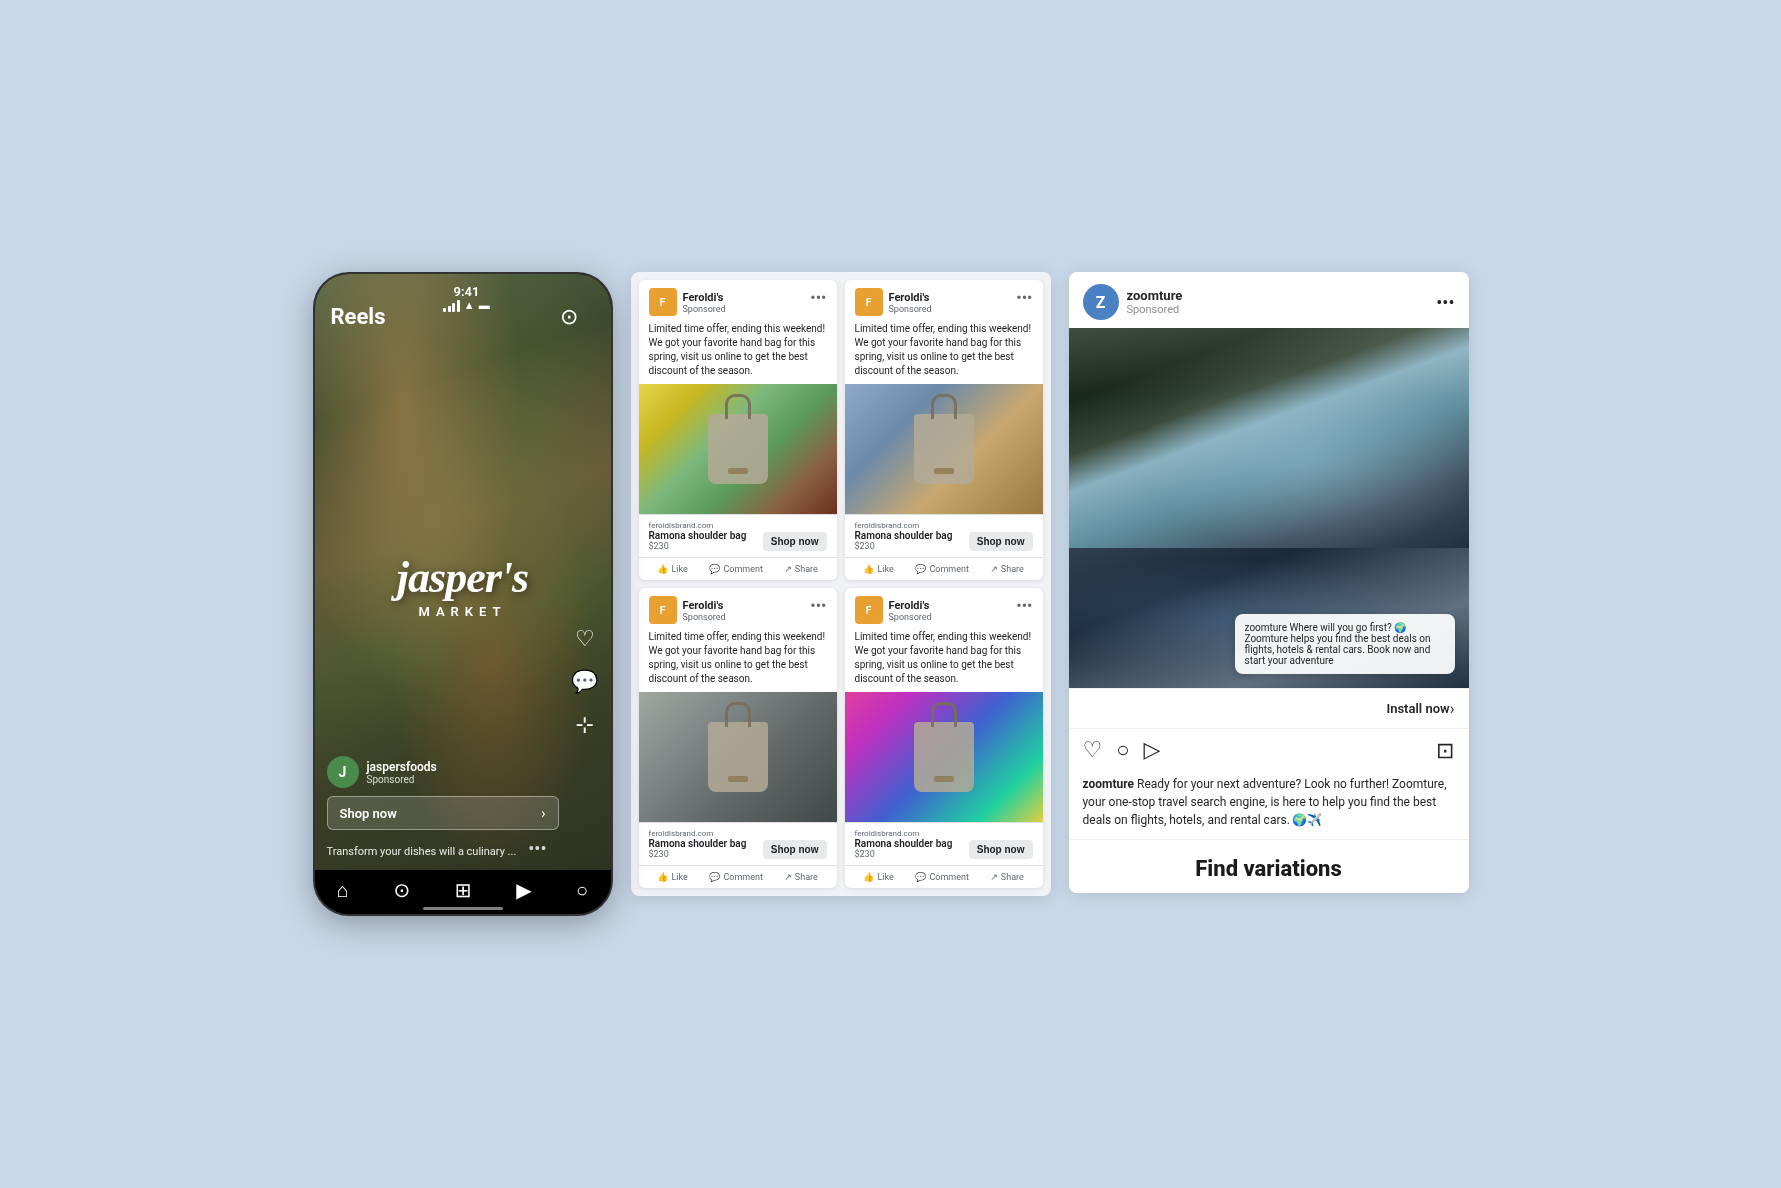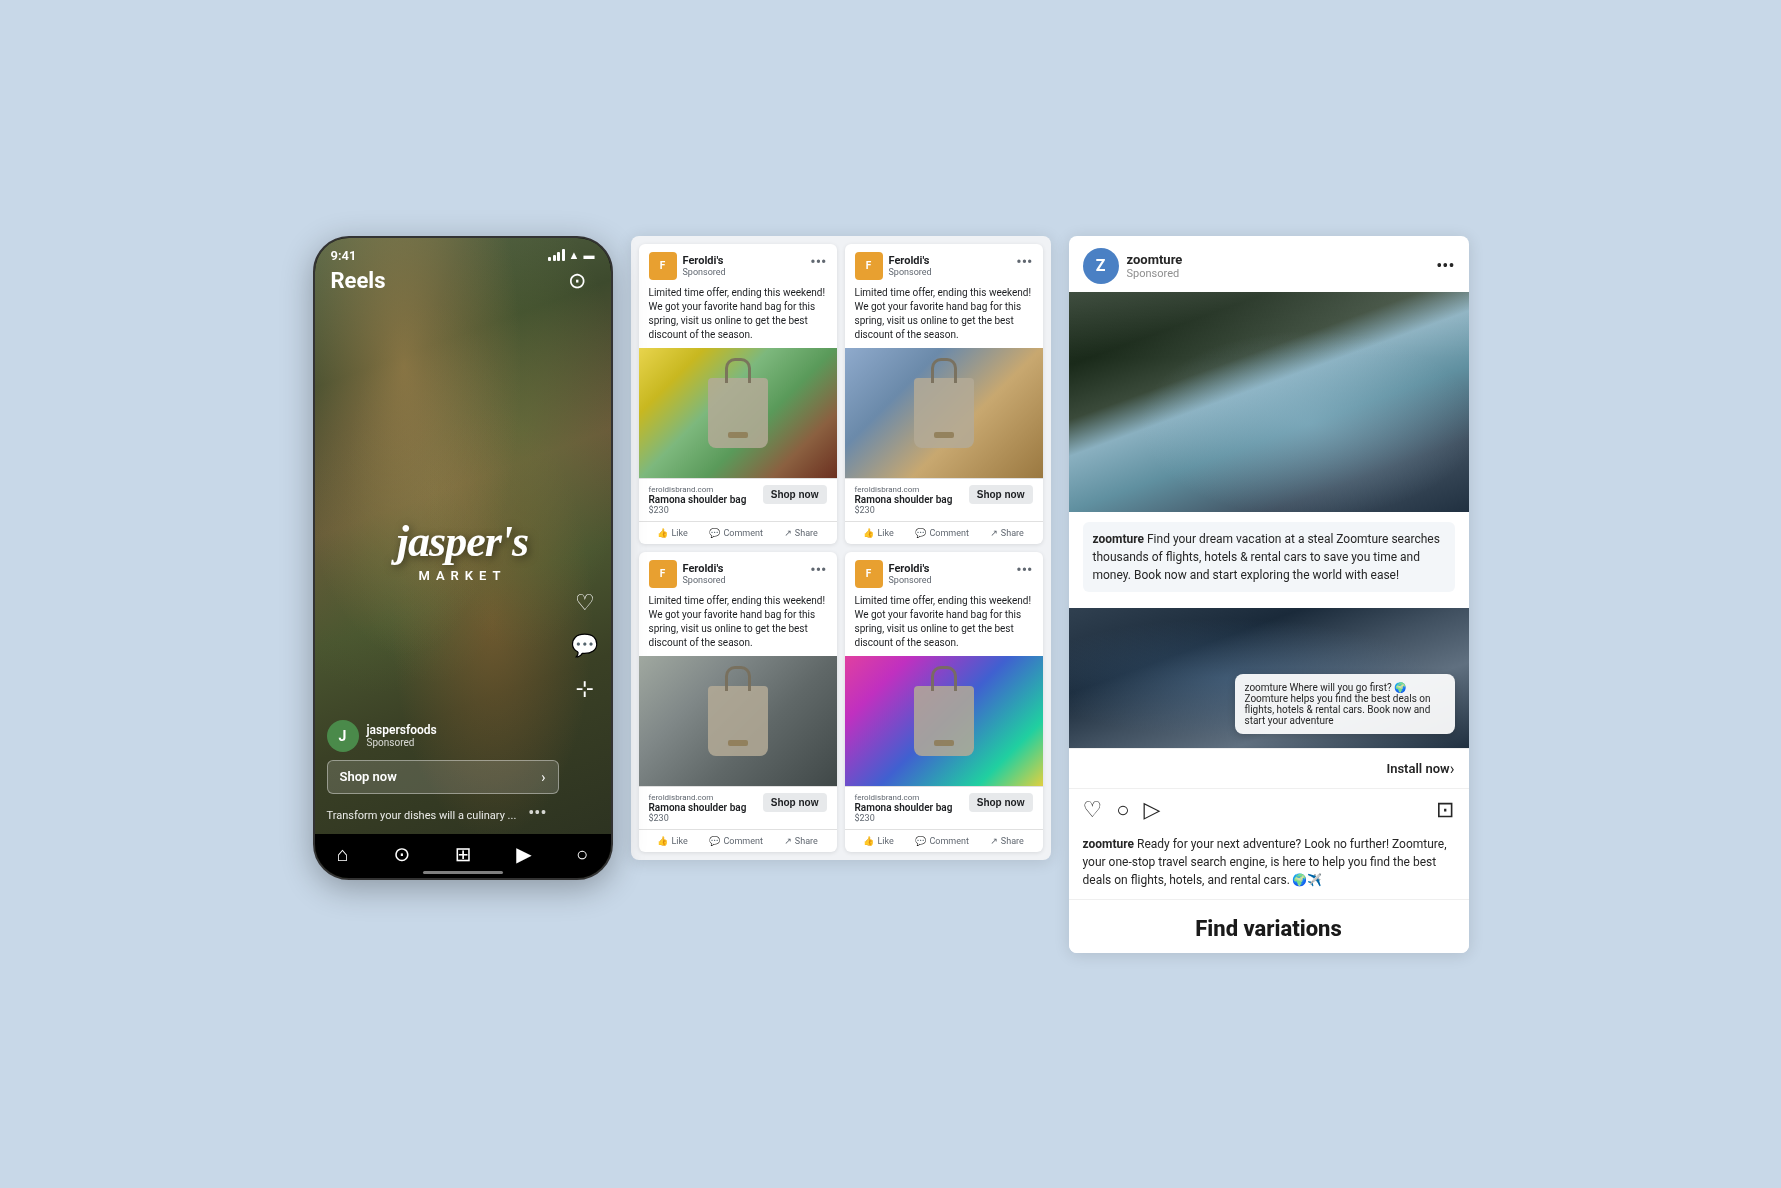--- a/index.html
+++ b/index.html
@@ -47,26 +47,27 @@
       top: 0; left: 0; right: 0; bottom: 0;
       background:
         radial-gradient(ellipse at 30% 20%, rgba(180,140,80,0.6) 0%, transparent 40%),
         radial-gradient(ellipse at 70% 30%, rgba(100,120,60,0.5) 0%, transparent 35%),
         radial-gradient(ellipse at 20% 50%, rgba(80,100,50,0.4) 0%, transparent 30%),
         radial-gradient(ellipse at 60% 60%, rgba(150,100,50,0.5) 0%, transparent 40%),
         radial-gradient(ellipse at 40% 40%, rgba(120,140,80,0.3) 0%, transparent 35%);
     }
     .phone-status-bar {
       position: absolute;
-      top: 0; left: 0; right: 0;
+      top: 0; left: 8px; right: 0;
       padding: 10px 16px 4px;
       display: flex;
       justify-content: space-between;
       align-items: center;
       z-index: 10;
+      flex-direction: column;
     }
     .status-time {
       color: #fff;
       font-size: 13px;
       font-weight: 600;
     }
     .status-icons {
       display: flex;
       gap: 4px;
       align-items: center;
@@ -81,21 +82,21 @@
       width: 3px;
       background: #fff;
       border-radius: 1px;
     }
     .wifi-icon, .battery-icon {
       color: #fff;
       font-size: 11px;
     }
     .phone-top-bar {
       position: absolute;
-      top: 30px; left: 0; right: 8px;
+      top: 30px; left: 0; right: 16px;
       display: flex;
       justify-content: space-between;
       align-items: center;
       padding: 0 16px;
       z-index: 10;
     }
     .reels-title {
       color: #fff;
       font-size: 22px;
       font-weight: 700;
@@ -355,21 +356,21 @@
       transform: translateX(-50%);
       width: 20px;
       height: 6px;
       background: rgba(140,120,80,0.8);
       border-radius: 2px;
     }
     .fb-ad-product-bar {
       padding: 6px 10px;
       display: flex;
       justify-content: space-between;
-      align-items: flex-start;
+      align-items: flex-end;
       border-top: 1px solid #e0e0e0;
     }
     .product-site {
       font-size: 8px;
       color: #606770;
     }
     .product-name {
       font-size: 10px;
       font-weight: 600;
       color: #1c1e21;
@@ -783,26 +784,20 @@
       </div>
       <span class="ig-more-dots">•••</span>
     </div>
 
     <div class="ig-image-area">
       <div class="waterfall-bg">
         <div class="waterfall-overlay"></div>
       </div>
     </div>
 
-    <div class="ig-text-section">
-      <div class="ig-main-text">
-        <span class="username">zoomture</span>
-        <span> Find your dream vacation at a steal Zoomture searches thousands of flights, hotels &amp; rental cars to save you time and money. Book now and start exploring the world with ease!</span>
-      </div>
-    </div>
 
     <div class="ig-image-2">
       <div class="ig-image-2-overlay"></div>
       <div class="ig-bubble-2">
         <span class="username">zoomture</span>
         <span> Where will you go first? 🌍 Zoomture helps you find the best deals on flights, hotels &amp; rental cars. Book now and start your adventure</span>
       </div>
     </div>
 
     <div class="ig-install-bar">

